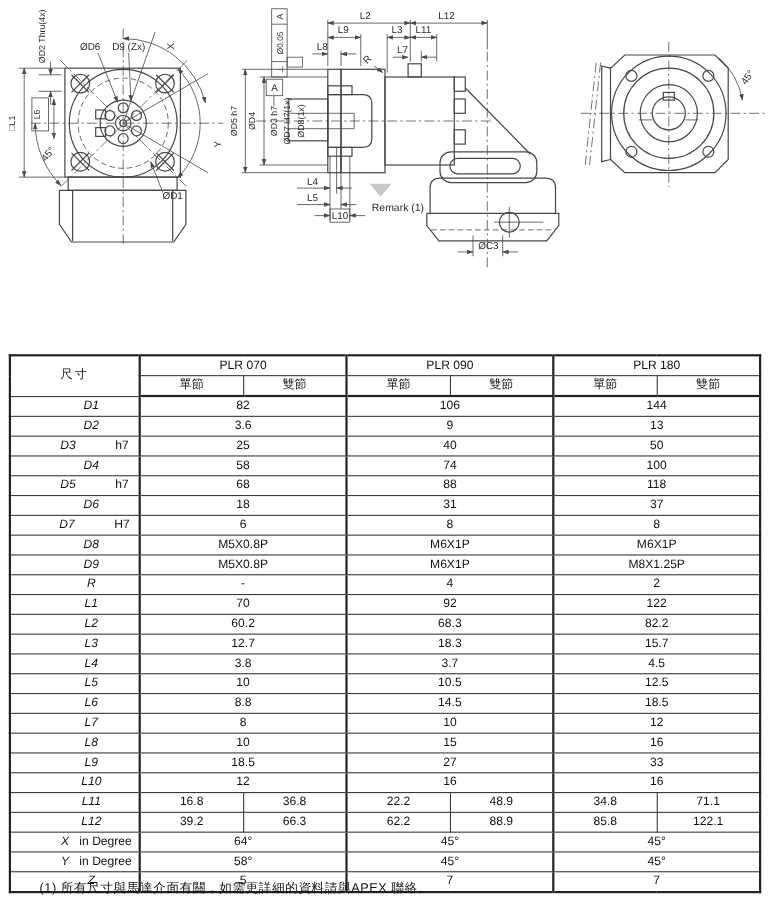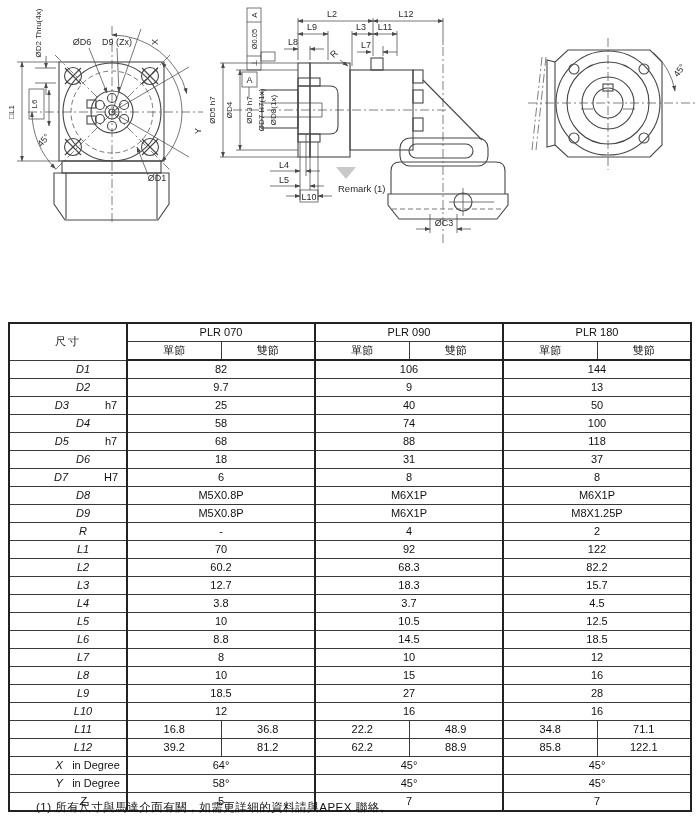--- a/index.html
+++ b/index.html
@@ -286,21 +286,21 @@
             <th class="sub">雙節</th>
           </tr>
           <tr>
             <td class="lblcell"><span class="rl">D1</span></td>
             <td class="val gb" colspan="2">82</td>
             <td class="val gb" colspan="2">106</td>
             <td class="val gb" colspan="2">144</td>
           </tr>
           <tr>
             <td class="lblcell"><span class="rl">D2</span></td>
-            <td class="val gb" colspan="2">9.7</td>
+            <td class="val gb" colspan="2">3.6</td>
             <td class="val gb" colspan="2">9</td>
             <td class="val gb" colspan="2">13</td>
           </tr>
           <tr>
             <td class="lblcell"><span class="rl">D3</span><span class="rt far">h7</span></td>
             <td class="val gb" colspan="2">25</td>
             <td class="val gb" colspan="2">40</td>
             <td class="val gb" colspan="2">50</td>
           </tr>
           <tr>
@@ -390,41 +390,41 @@
           <tr>
             <td class="lblcell"><span class="rl">L8</span></td>
             <td class="val gb" colspan="2">10</td>
             <td class="val gb" colspan="2">15</td>
             <td class="val gb" colspan="2">16</td>
           </tr>
           <tr>
             <td class="lblcell"><span class="rl">L9</span></td>
             <td class="val gb" colspan="2">18.5</td>
             <td class="val gb" colspan="2">27</td>
-            <td class="val gb" colspan="2">28</td>
+            <td class="val gb" colspan="2">33</td>
           </tr>
           <tr>
             <td class="lblcell"><span class="rl">L10</span></td>
             <td class="val gb" colspan="2">12</td>
             <td class="val gb" colspan="2">16</td>
             <td class="val gb" colspan="2">16</td>
           </tr>
           <tr>
             <td class="lblcell"><span class="rl">L11</span></td>
             <td class="val gb">16.8</td>
             <td class="val">36.8</td>
             <td class="val gb">22.2</td>
             <td class="val">48.9</td>
             <td class="val gb">34.8</td>
             <td class="val">71.1</td>
           </tr>
           <tr>
             <td class="lblcell"><span class="rl">L12</span></td>
             <td class="val gb">39.2</td>
-            <td class="val">81.2</td>
+            <td class="val">66.3</td>
             <td class="val gb">62.2</td>
             <td class="val">88.9</td>
             <td class="val gb">85.8</td>
             <td class="val">122.1</td>
           </tr>
           <tr>
             <td class="lblcell"><span class="rl">X</span><span class="rt near">in Degree</span></td>
             <td class="val gb" colspan="2">64°</td>
             <td class="val gb" colspan="2">45°</td>
             <td class="val gb" colspan="2">45°</td>

